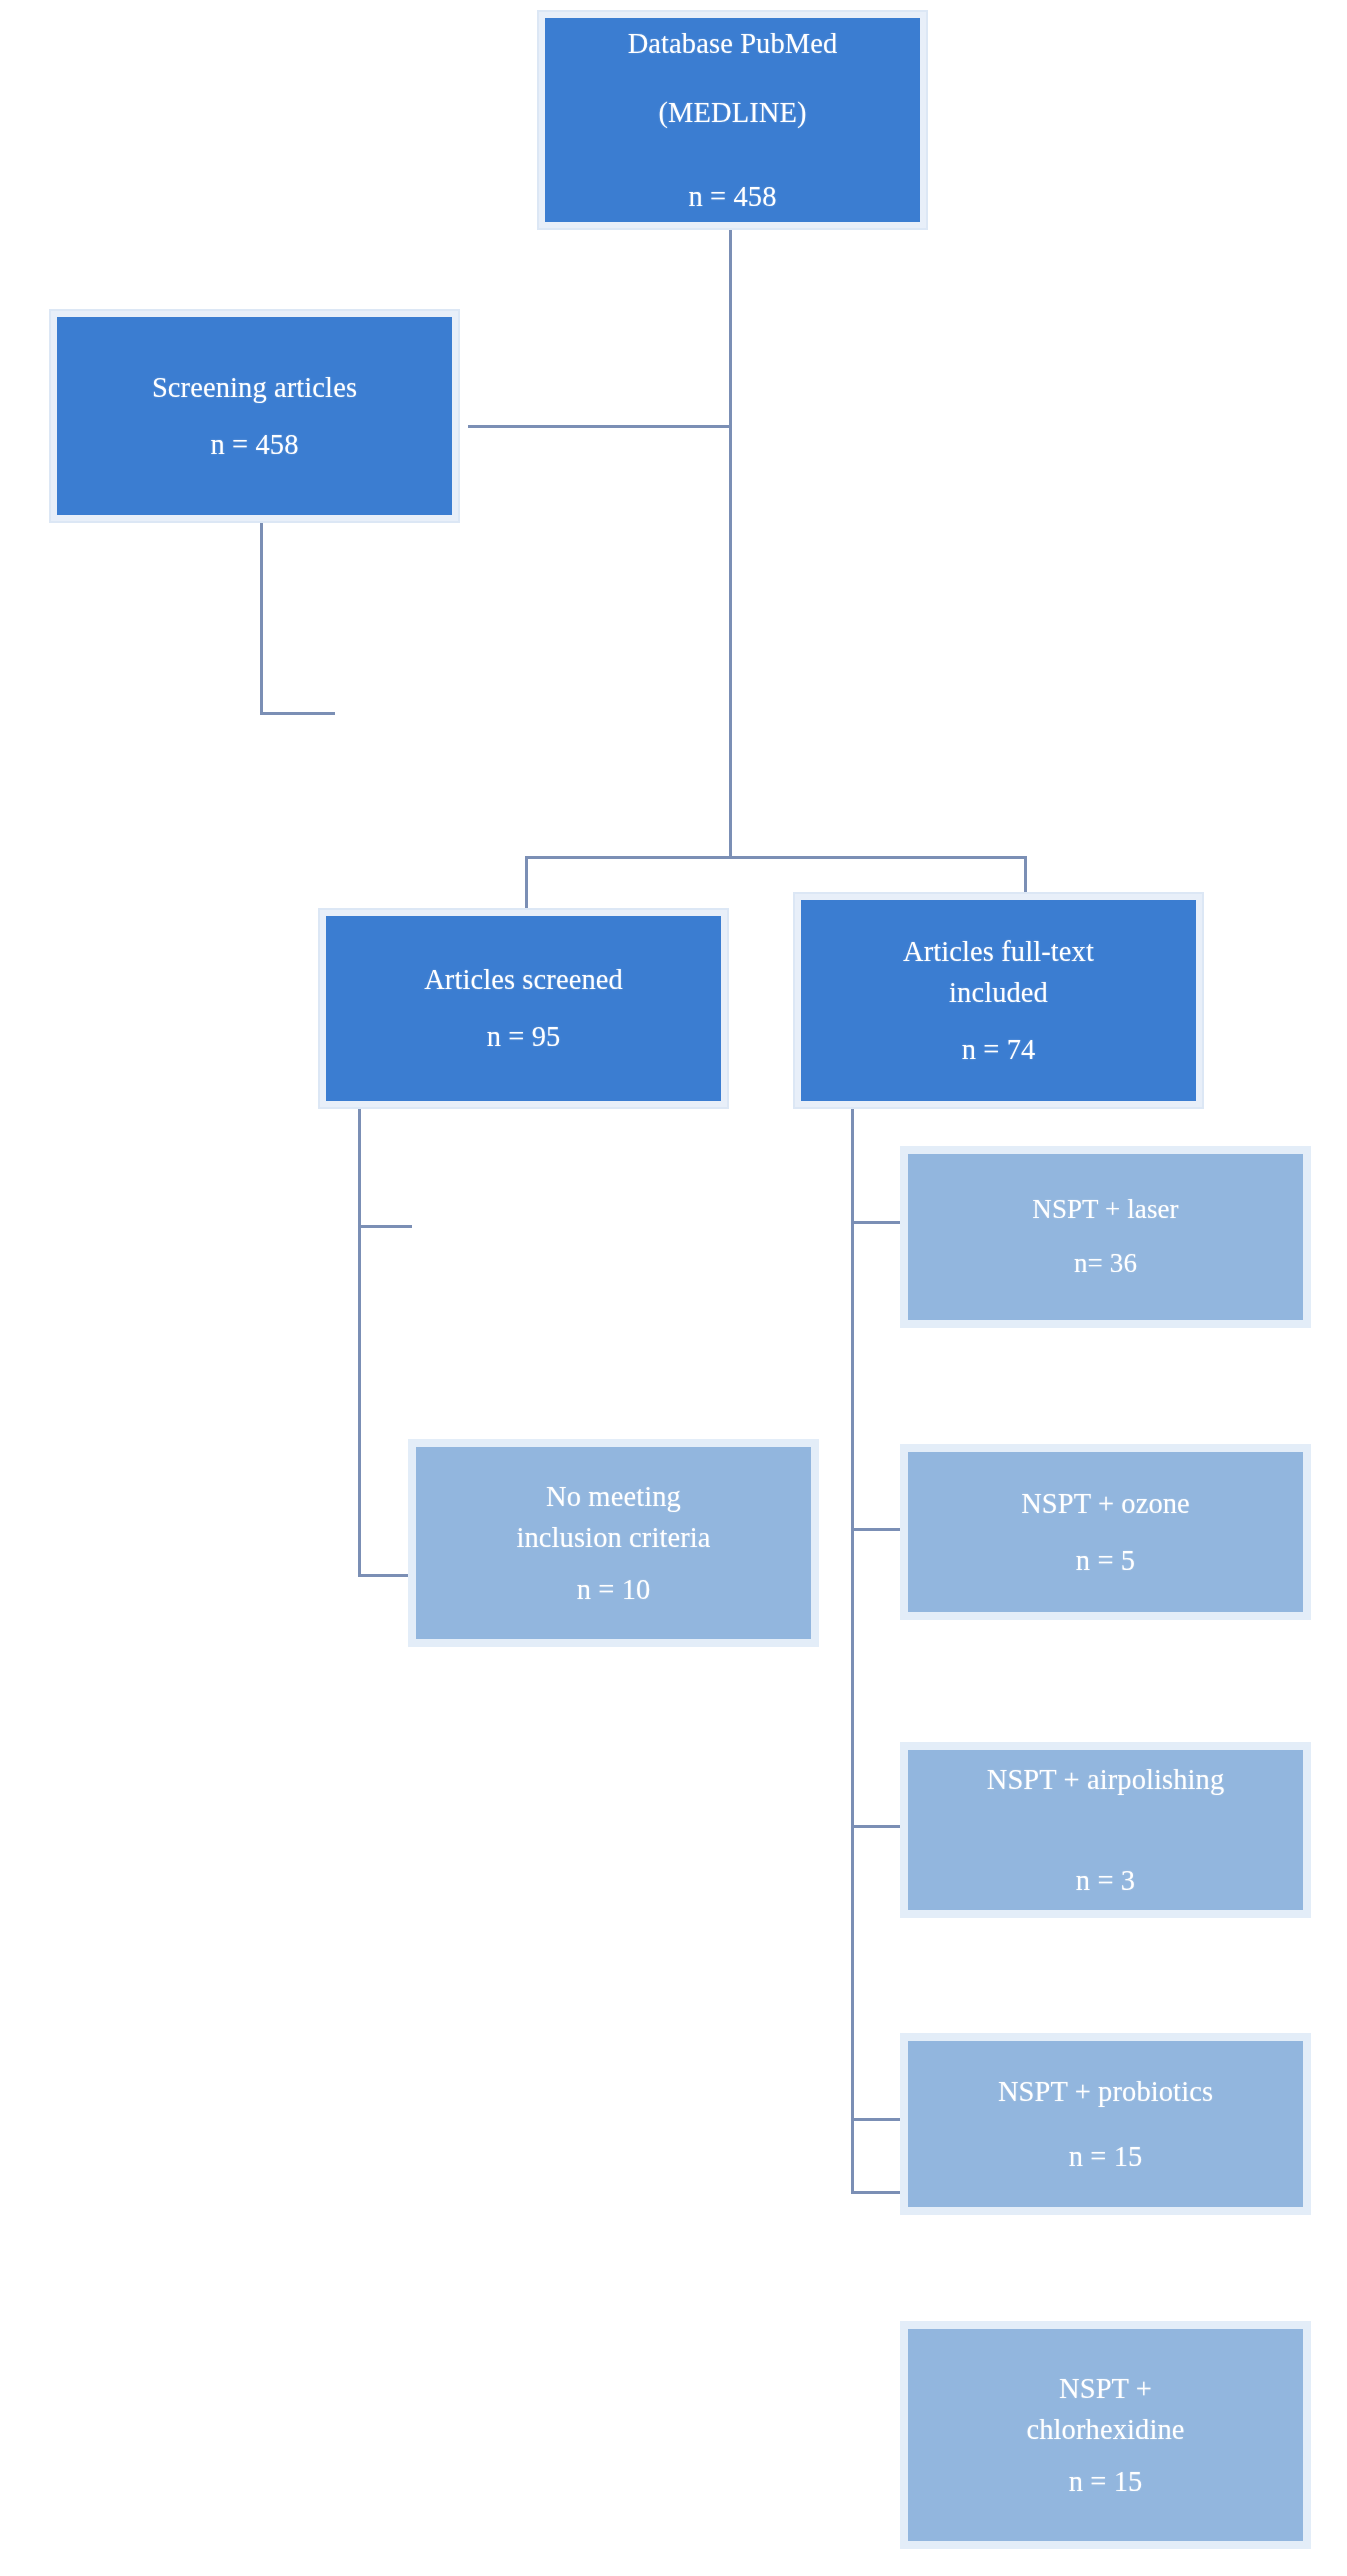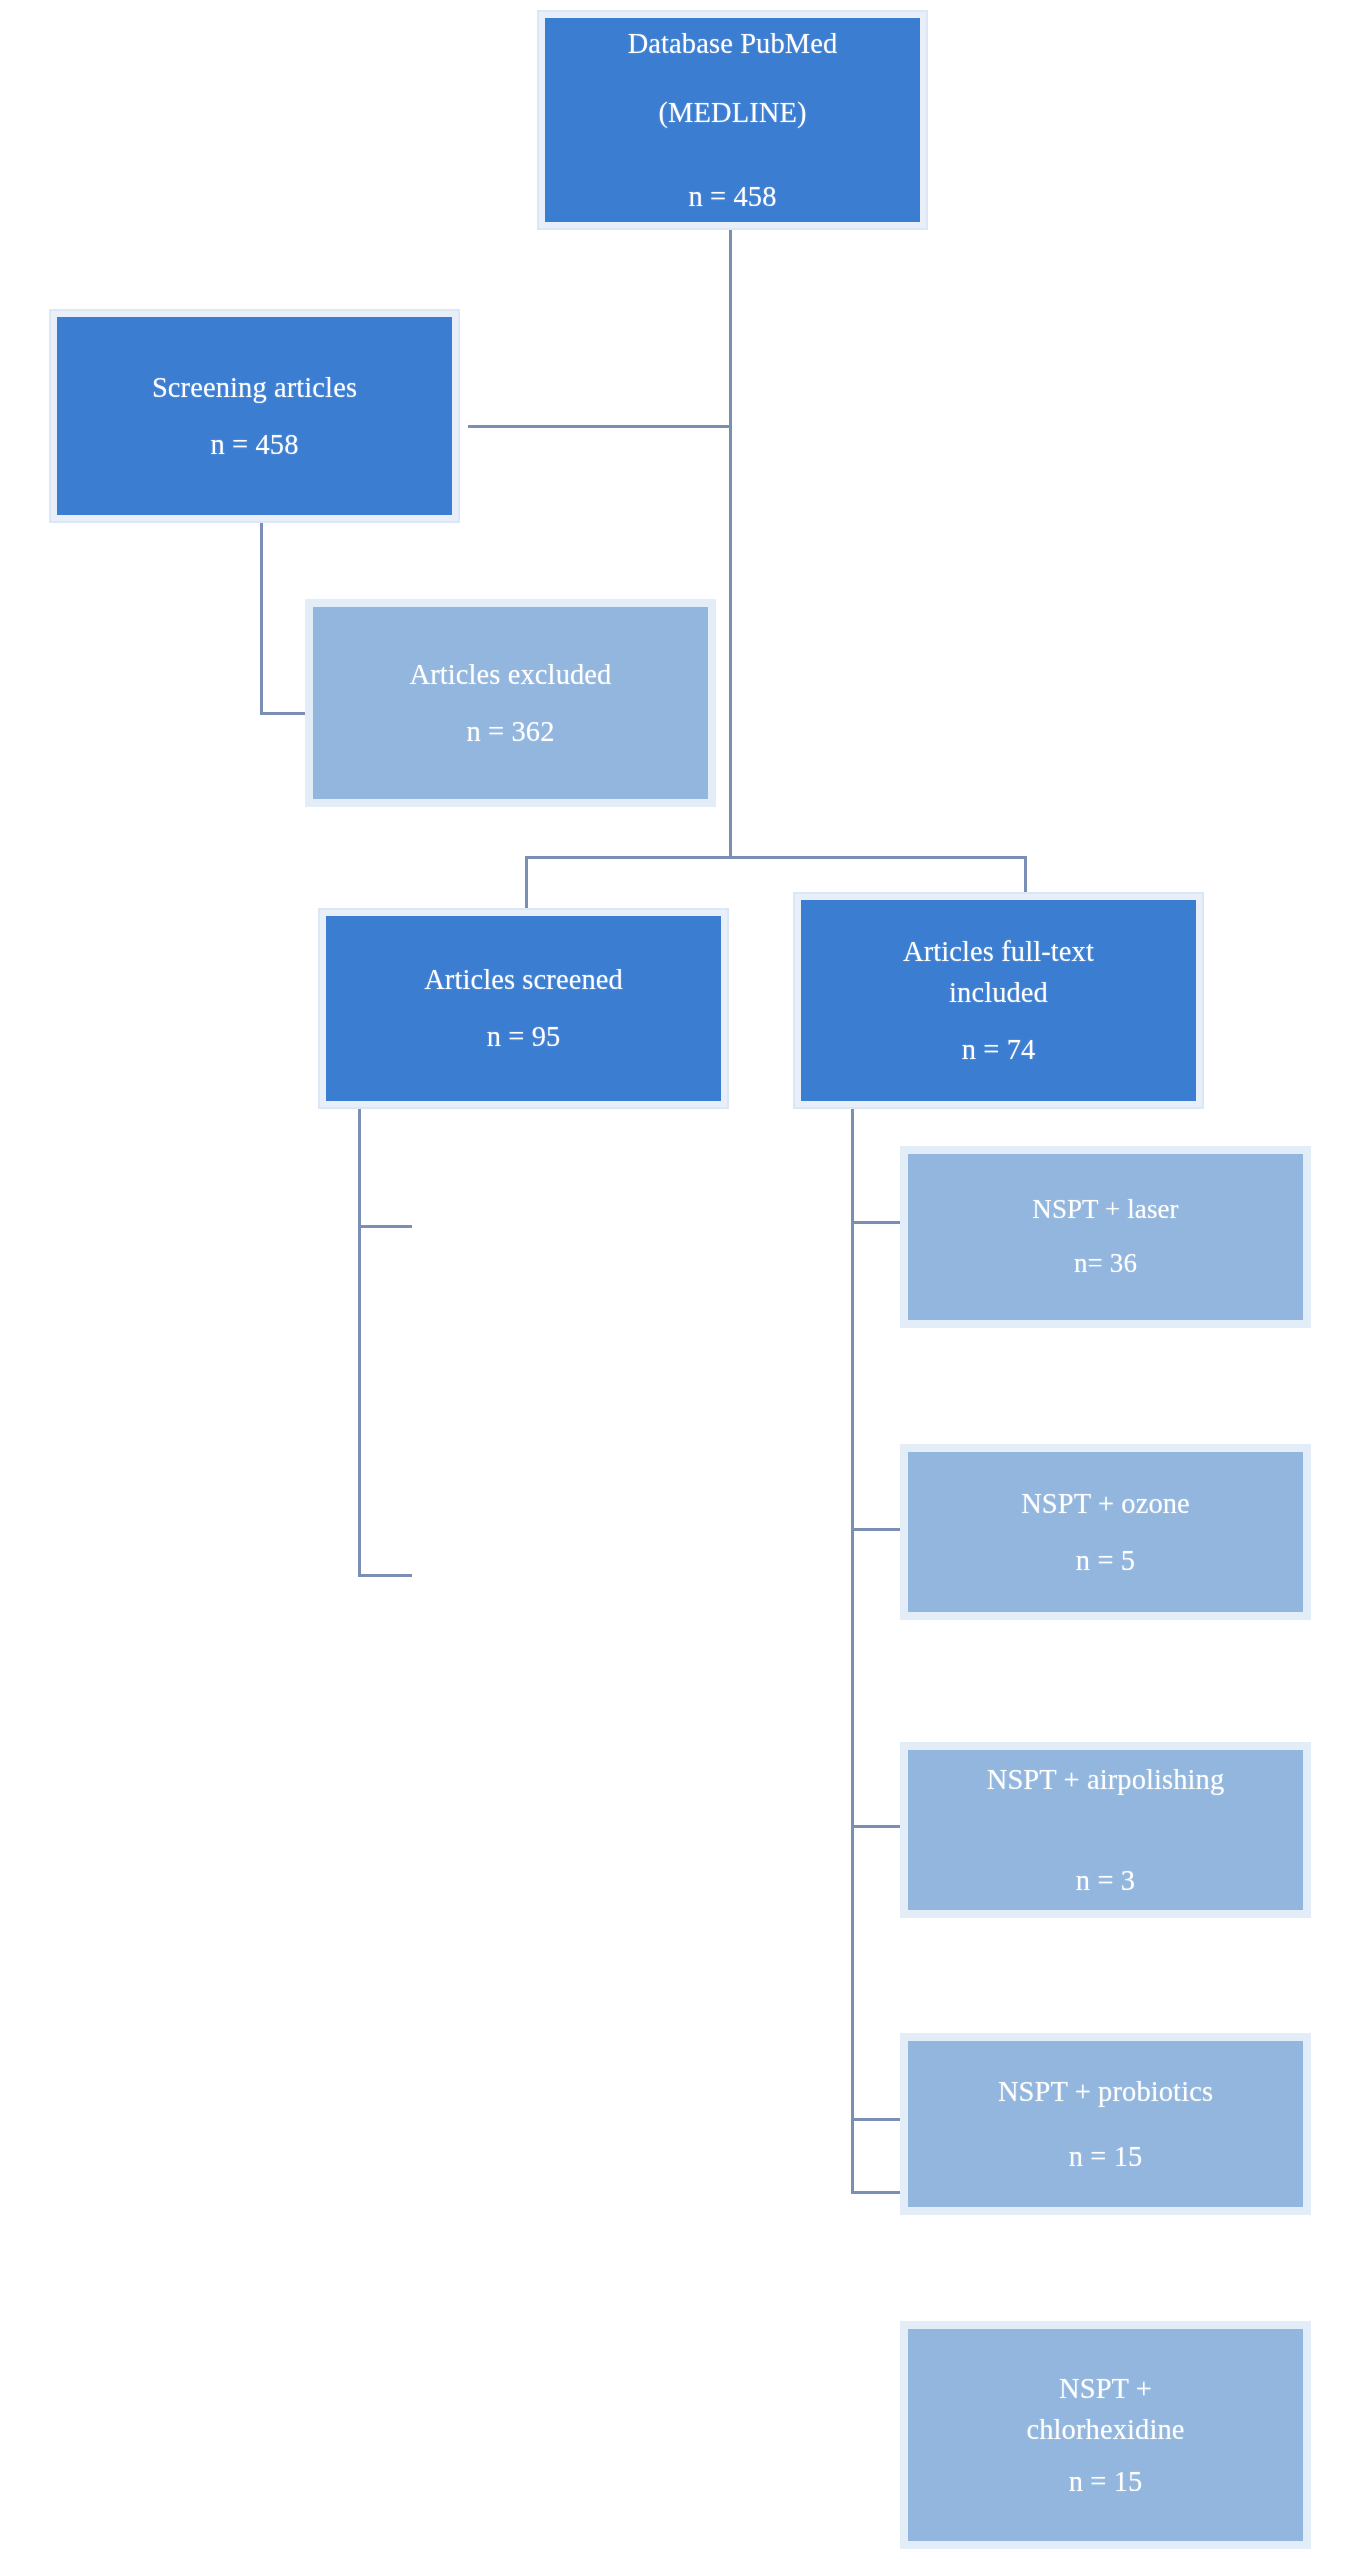--- a/index.html
+++ b/index.html
@@ -69,37 +69,38 @@
     <span class="line">Database PubMed</span>
     <span class="line">(MEDLINE)</span>
     <span class="count">n = 458</span>
   </div>
 
   <div class="node" style="left:51px;top:311px;width:407px;height:210px;font-size:28.5px;">
     <span class="line">Screening articles</span>
     <span class="count">n = 458</span>
   </div>
 
-  <div class="node light" style="left:307px;top:601px;width:407px;height:204px;font-size:28.5px;">
-    <span class="line">Articles excluded</span>
-    <span class="count">n = 362</span>
-  </div>
 
   <div class="node" style="left:320px;top:910px;width:407px;height:197px;font-size:28.5px;">
     <span class="line">Articles screened</span>
     <span class="count">n = 95</span>
   </div>
 
   <div class="node" style="left:795px;top:894px;width:407px;height:213px;font-size:28.5px;">
     <span class="line">Articles full-text</span>
     <span class="line">included</span>
     <span class="count">n = 74</span>
   </div>
 
 
+  <div class="node light tight" style="left:410px;top:1441px;width:407px;height:204px;font-size:28.5px;">
+    <span class="line">No meeting</span>
+    <span class="line">inclusion criteria</span>
+    <span class="count">n = 10</span>
+  </div>
 
   <div class="node light" style="left:902px;top:1148px;width:407px;height:178px;font-size:27px;">
     <span class="line">NSPT + laser</span>
     <span class="count">n=  36</span>
   </div>
 
   <div class="node light" style="left:902px;top:1446px;width:407px;height:172px;font-size:28.5px;">
     <span class="line">NSPT + ozone</span>
     <span class="count">n = 5</span>
   </div>

